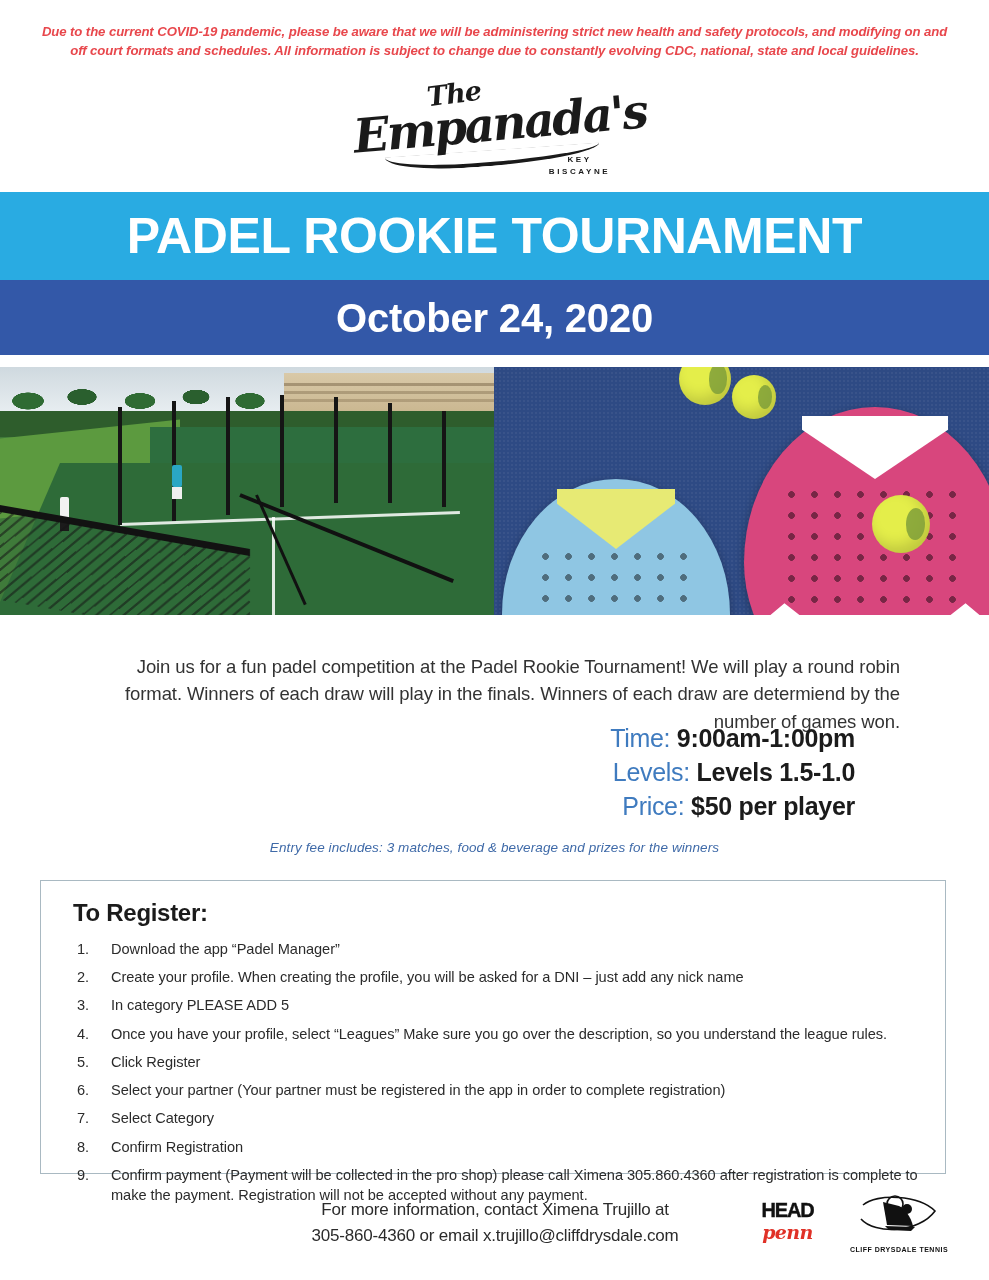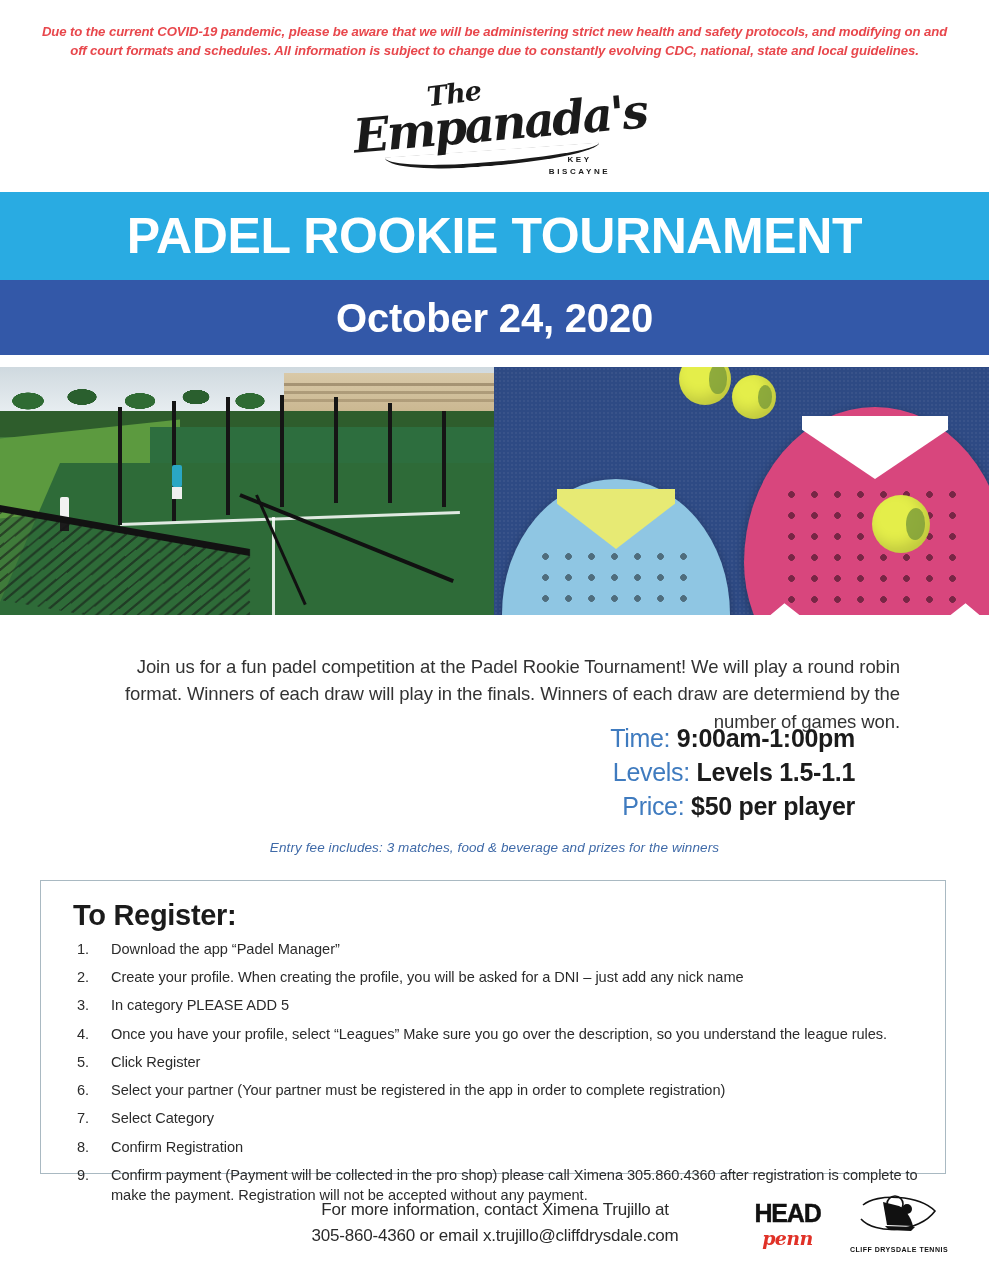--- a/index.html
+++ b/index.html
@@ -161,21 +161,21 @@
   .pm-bold{color:#ffffff;font-weight:700;}
   .pm-light{color:#eef6e4;font-weight:400;}
 
   
   .register{
     position:absolute;left:40px;top:880px;width:906px;height:294px;
     border:1.5px solid #a9b9c2;box-sizing:border-box;background:transparent;z-index:2;
   }
   .register h3{
     margin:0;position:absolute;left:32px;top:18px;
-    font-size:29px;font-weight:700;color:#1b1b1b;letter-spacing:-.3px;
+    font-size:24px;font-weight:700;color:#1b1b1b;letter-spacing:-.3px;
   }
   .reg-list{
     position:absolute;left:24px;top:58px;width:860px;margin:0;padding:0;
     list-style:none;
   }
   .reg-list li{
     position:relative;padding-left:46px;margin-bottom:7.5px;
     font-size:14.6px;line-height:1.42;color:#2b2b2b;letter-spacing:-.05px;
   }
   .reg-list li .num{position:absolute;left:12px;top:0;width:26px;text-align:left;color:#2b2b2b;}
@@ -185,21 +185,21 @@
   .ritz{position:absolute;left:80px;top:0;width:210px;text-align:center;}
   .ritz-mark{width:34px;height:44px;margin:0 auto 4px;position:relative;}
   .ritz-name{font-family:"Liberation Serif","DejaVu Serif",serif;font-weight:700;
     font-size:14.5px;letter-spacing:1.2px;color:#1b1b1b;white-space:nowrap;}
   .ritz-sub{font-family:"Liberation Serif","DejaVu Serif",serif;font-size:6.6px;
     letter-spacing:.7px;color:#3a3a3a;margin-top:3px;white-space:nowrap;}
   .contact{position:absolute;left:270px;top:12px;width:450px;text-align:center;
     font-size:17px;line-height:1.5;color:#2b2b2b;letter-spacing:-.2px;}
   .sponsors{position:absolute;left:735px;top:8px;width:220px;height:70px;}
   .headpenn{position:absolute;left:0;top:6px;width:105px;text-align:center;}
-  .head-word{font-weight:700;font-size:25px;letter-spacing:-1.2px;color:#111;
+  .head-word{font-weight:700;font-size:20px;letter-spacing:-1.2px;color:#111;
     font-family:"Liberation Sans","DejaVu Sans",sans-serif;
     -webkit-text-stroke:.4px #111;}
   .penn-word{font-weight:700;font-style:italic;font-size:19px;color:#e03127;
     font-family:"DejaVu Serif","Liberation Serif",serif;letter-spacing:-.6px;margin-top:-1px;}
   .cds{position:absolute;left:110px;top:2px;width:108px;text-align:center;}
   .cds-name{font-size:7px;font-weight:700;letter-spacing:.5px;color:#111;margin-top:1px;
     white-space:nowrap;}
 </style>
 </head>
 <body>
@@ -273,21 +273,21 @@
 
   <p class="intro">Join us for a fun padel competition at the Padel Rookie Tournament! We will play a round robin format. Winners of each draw will play in the finals. Winners of each draw are determiend by the number of games won.</p>
 
   <div class="details">
     <p class="detail-line">
       <span class="detail-label">Time:</span>
       <span class="detail-value">9:00am-1:00pm</span>
     </p>
     <p class="detail-line">
       <span class="detail-label">Levels:</span>
-      <span class="detail-value">Levels 1.5-1.1</span>
+      <span class="detail-value">Levels 1.5-1.0</span>
     </p>
     <p class="detail-line">
       <span class="detail-label">Price:</span>
       <span class="detail-value">$50 per player</span>
     </p>
   </div>
 
   <div class="entryfee">Entry fee includes: 3 matches, food &amp; beverage and prizes for the winners</div>
 
 

